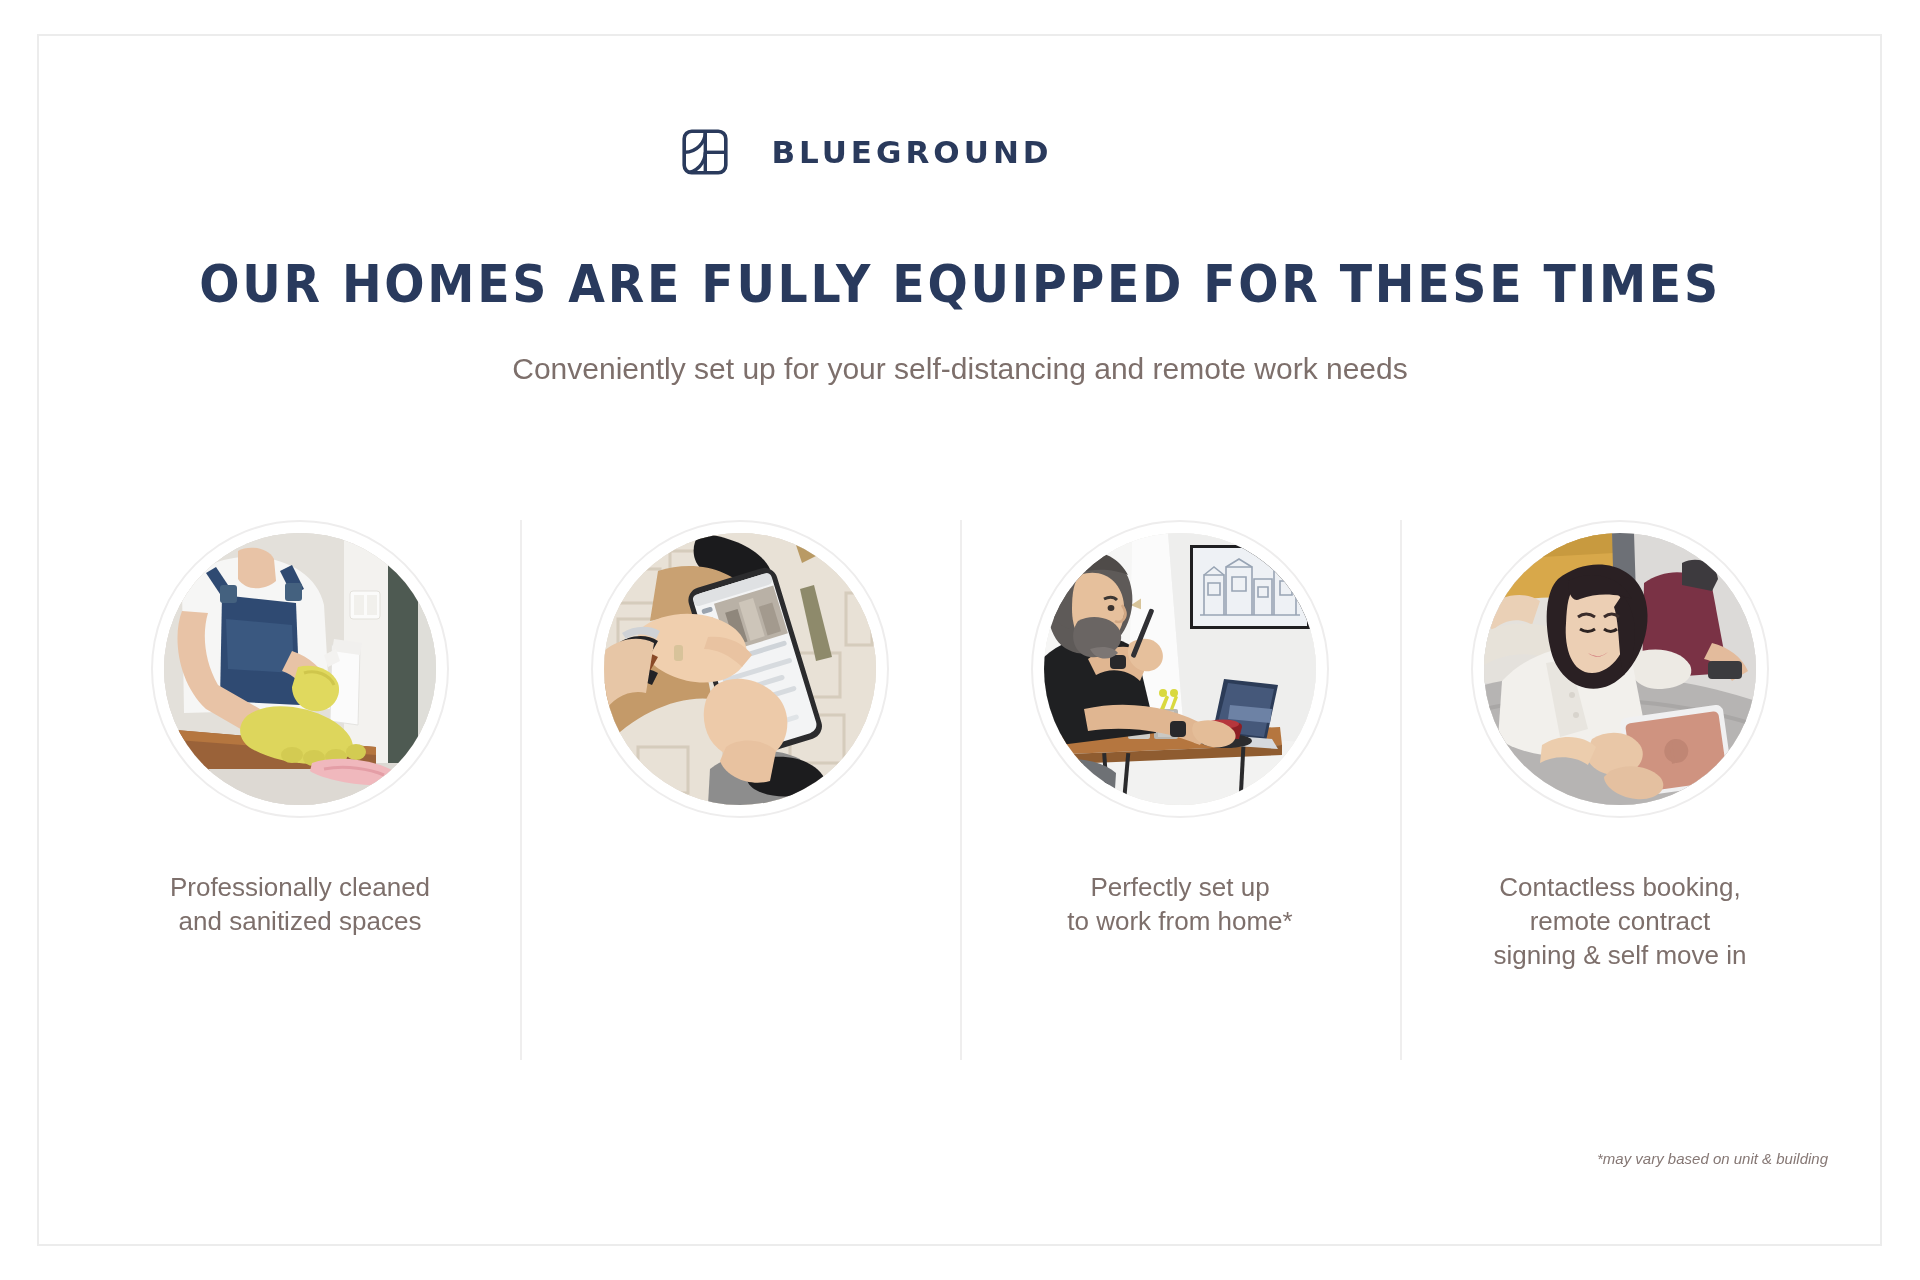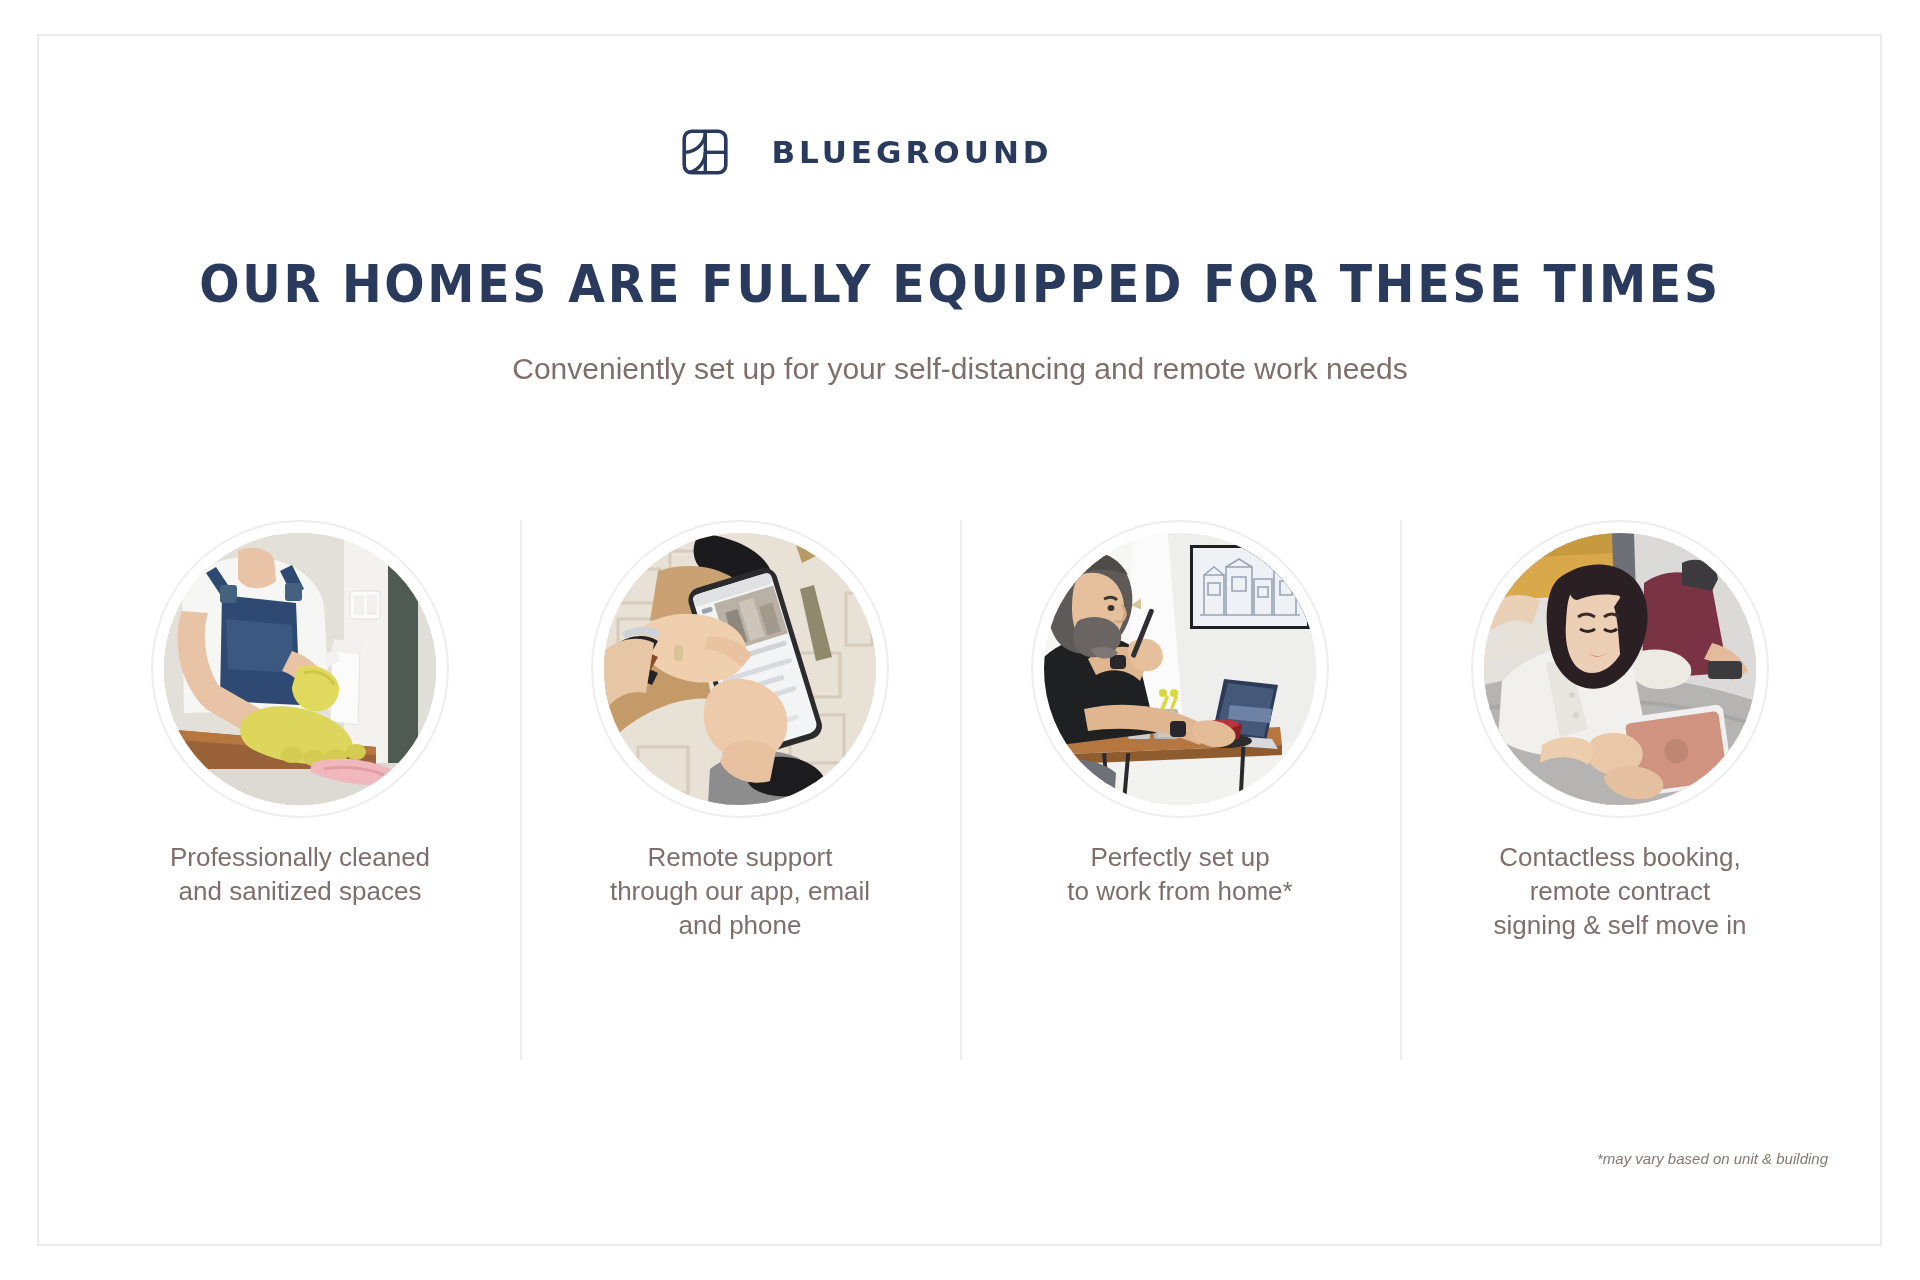--- a/index.html
+++ b/index.html
@@ -127,21 +127,21 @@
     width: 272px;
     height: 272px;
     border-radius: 50%;
     overflow: hidden;
     position: relative;
     background: #e9e6e2;
   }
   .photo svg { display: block; width: 272px; height: 272px; }
 
   .caption {
-    margin-top: 23px;
+    margin-top: 53px;
     text-align: center;
     font-family: "Liberation Sans", sans-serif;
     font-size: 26px;
     font-weight: 400;
     color: #7d6f6b;
     line-height: 1.3;
     max-width: 330px;
     white-space: pre-line;
   }
 
@@ -314,23 +314,20 @@
 
             <path d="M12 112 C24 102 42 100 54 108 L46 122 C36 116 24 118 16 126 Z" fill="#232326"></path>
             <path d="M8 128 C20 118 40 116 54 124 L46 138 C36 132 22 134 12 142 Z" fill="#8a4a28"></path>
             <path d="M4 144 C18 134 40 132 54 140 L48 152 C36 146 22 148 10 156 Z" fill="#232326"></path>
             <path d="M18 100 C30 92 46 92 56 98 L52 106 C42 100 30 100 22 106 Z" fill="#cfd2d6"></path>
 
             <path d="M0 118 C14 106 34 102 50 110 L42 160 C24 156 8 166 0 180 Z" fill="#e7c6a6"></path>
           </svg>
         </div>
       </div>
-      <div class="caption">Remote support
-through our app, email
-and phone</div>
     </div>
 
     <div class="feature">
       <div class="photo-ring">
         <div class="photo">
           <svg viewBox="0 0 272 272" xmlns="http://www.w3.org/2000/svg">
             <rect width="272" height="272" fill="#f2f2f1"></rect>
 
             <path d="M88 0 L124 0 L140 200 L84 206 Z" fill="#fbfbfb"></path>
             <path d="M124 0 L272 0 L272 210 L140 200 Z" fill="#eeeeed"></path>

